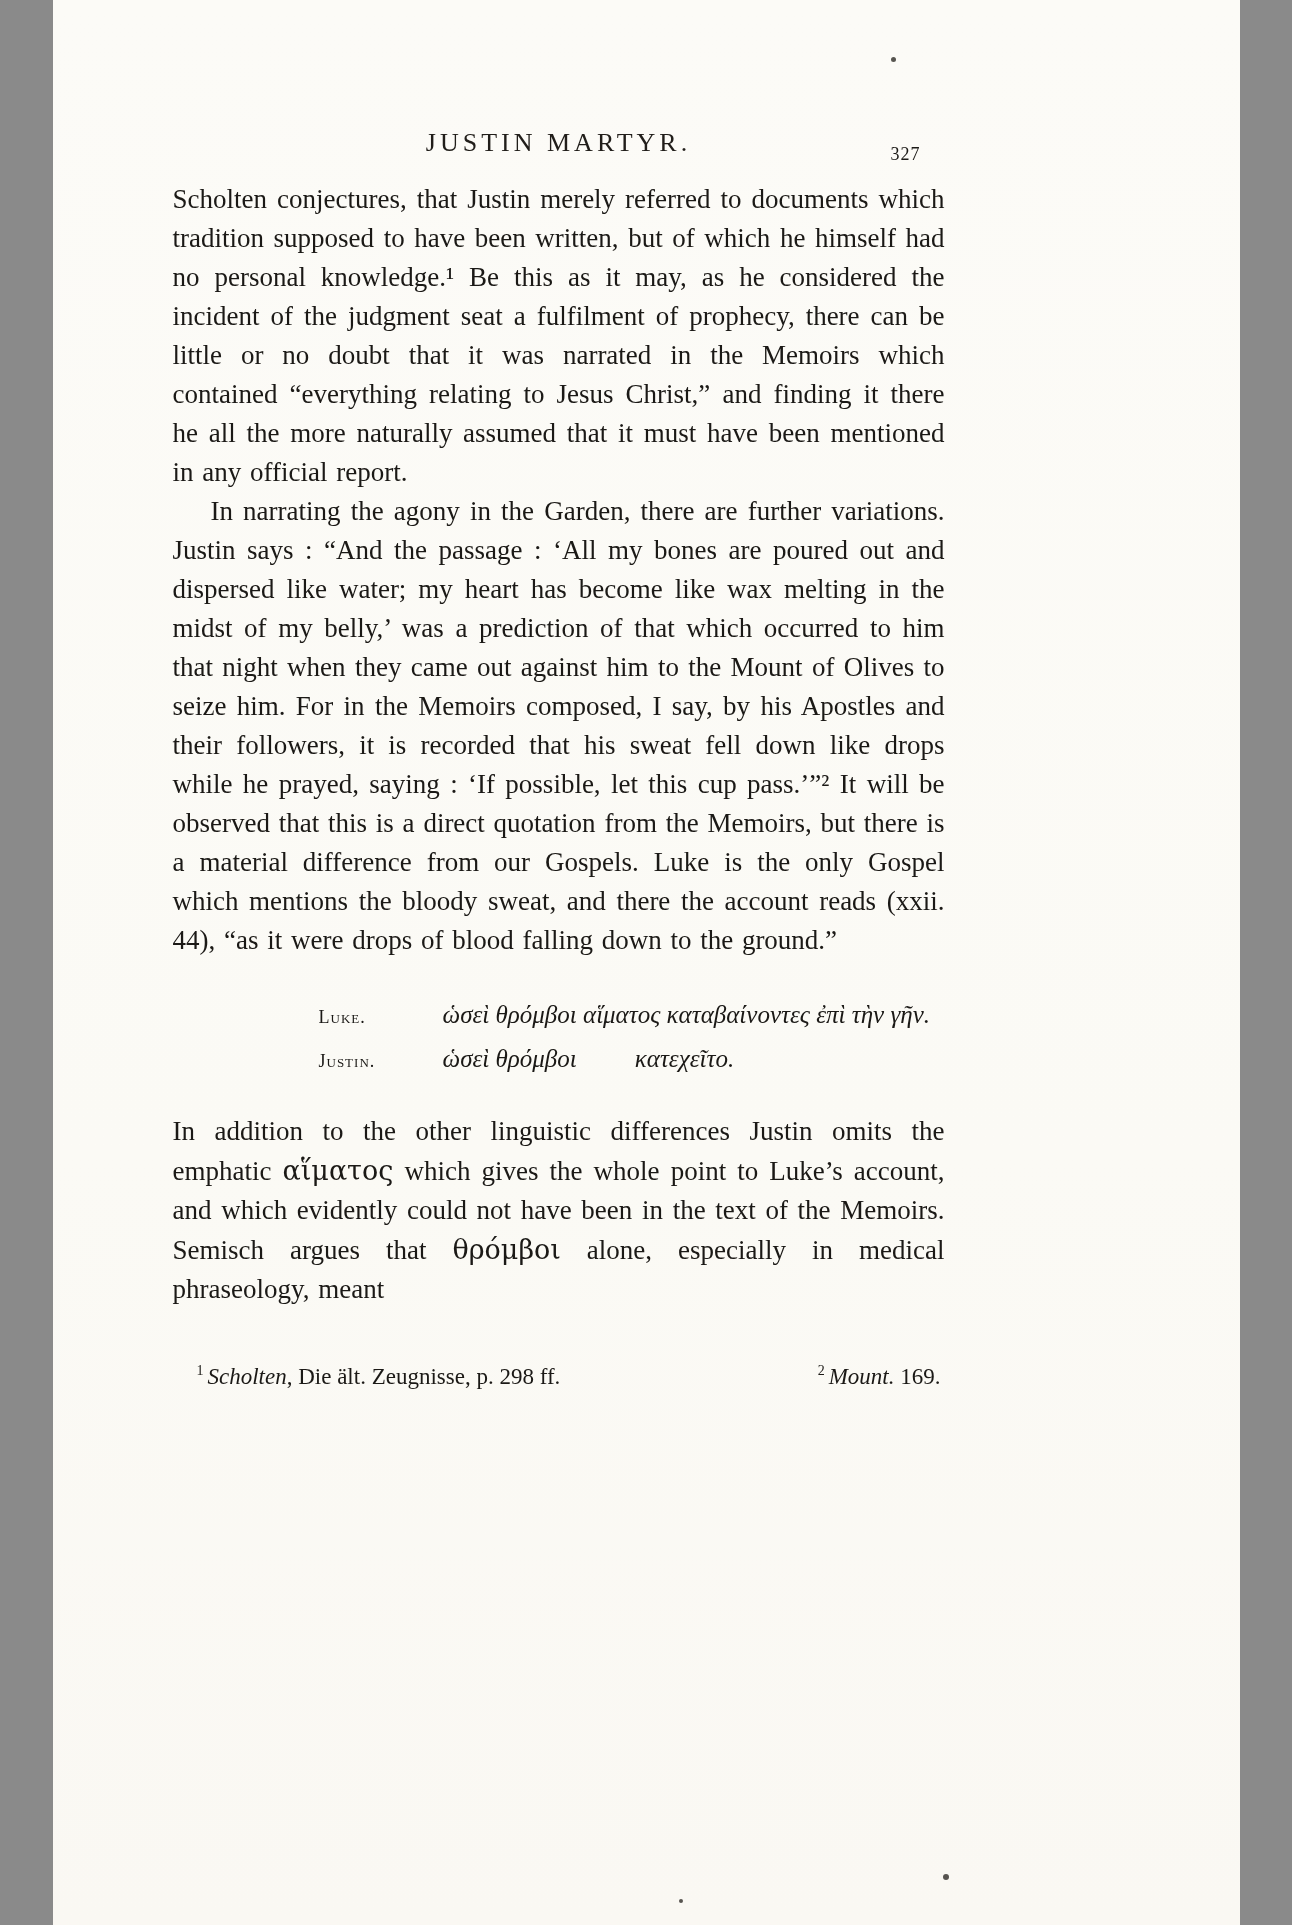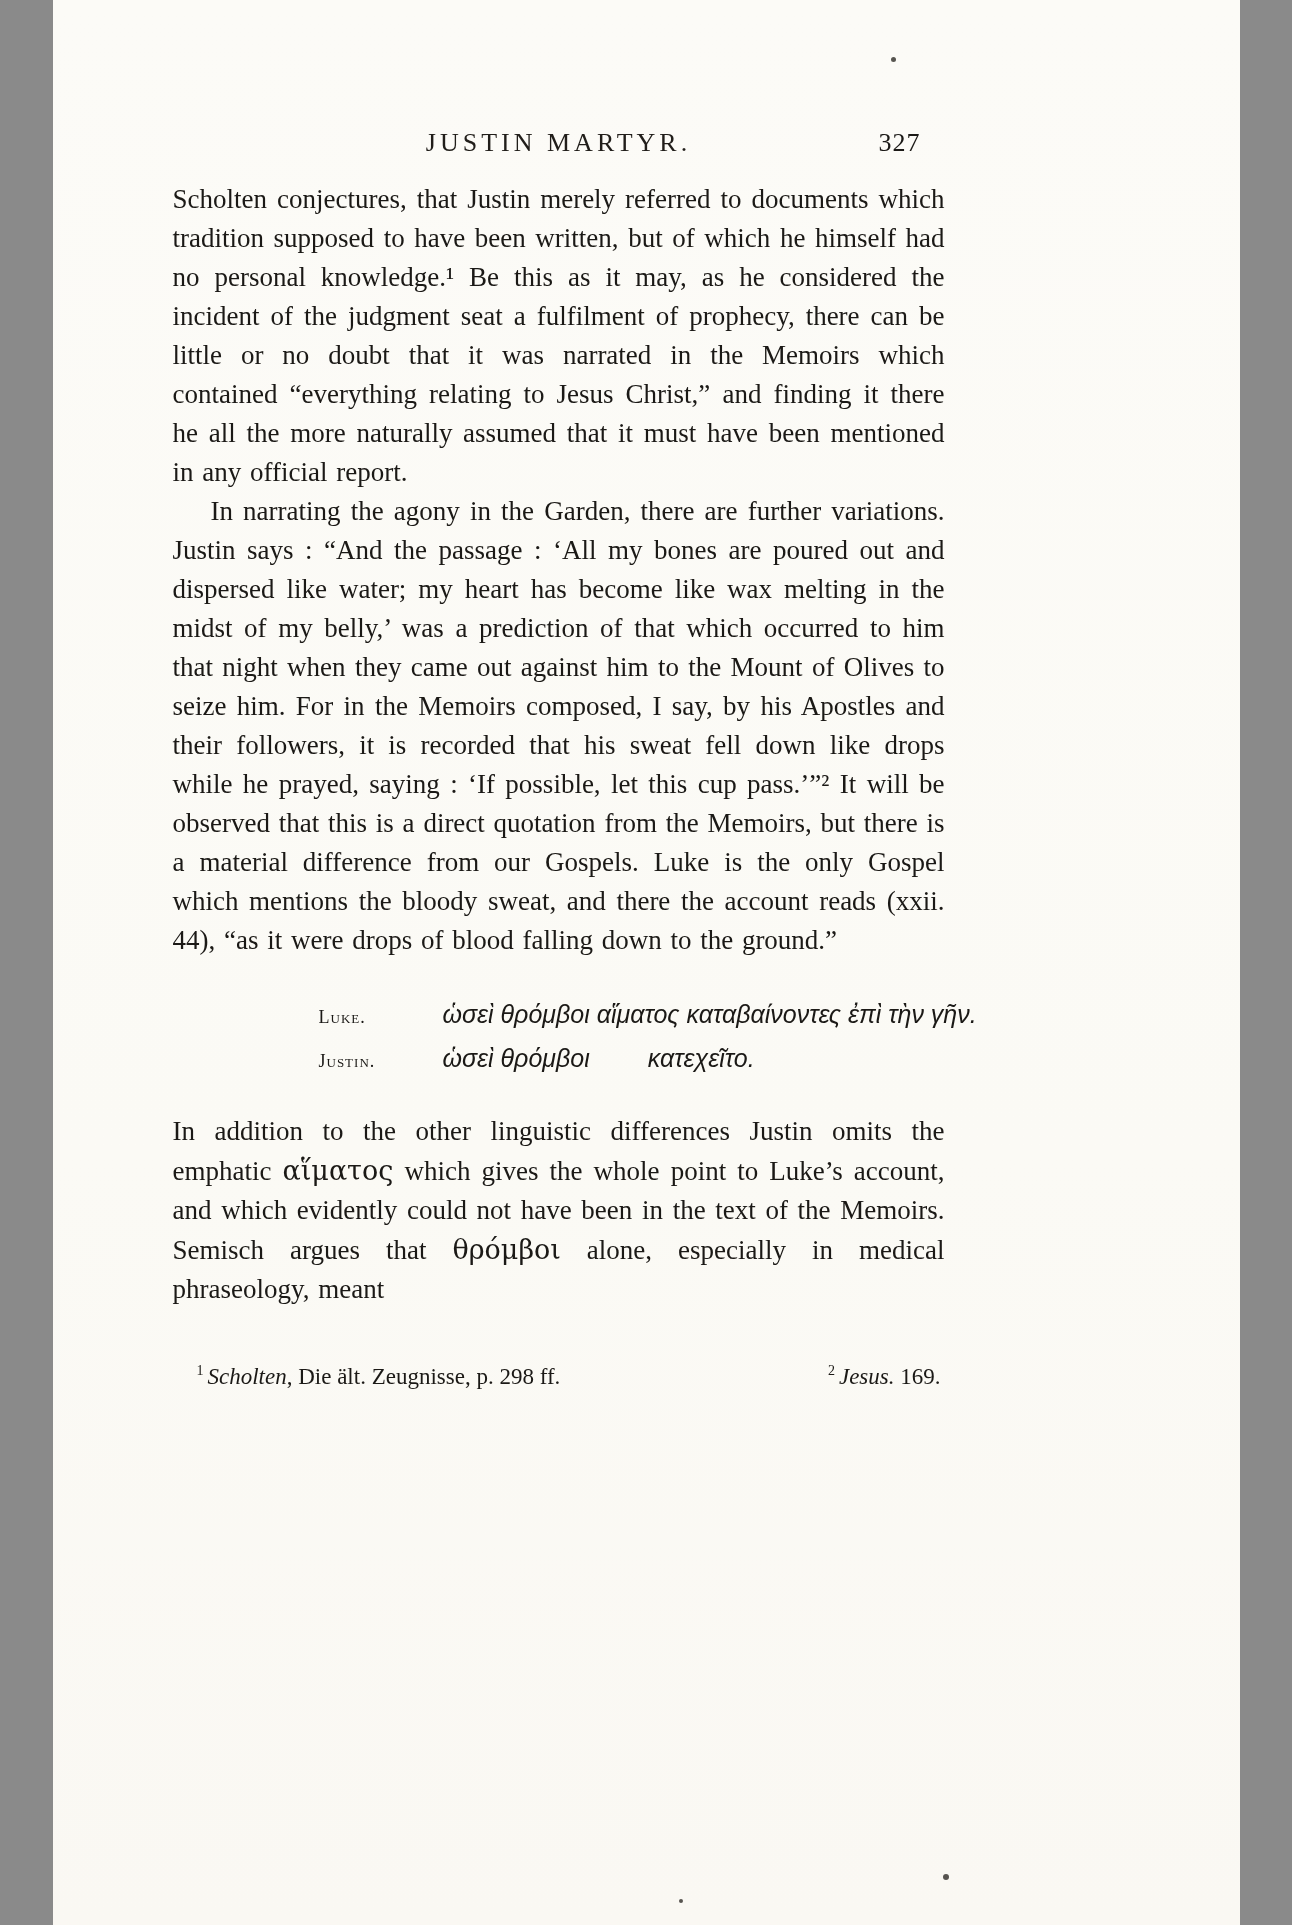--- a/index.html
+++ b/index.html
@@ -30,22 +30,22 @@
   .header-title {
     display: block;
     text-align: center;
     font-size: 26px;
     letter-spacing: 4px;
     color: #211e1a;
   }
   .page-number {
     position: absolute;
     right: 24px;
-    top: 0;
-    font-size: 26px;
+    top: 16px;
+    font-size: 18px;
     letter-spacing: 1px;
   }
   .text-block {
     position: absolute;
     top: 180px;
     left: 120px;
     width: 772px;
   }
   .para {
     margin: 0;
@@ -67,21 +67,21 @@
   }
   .speaker {
     display: inline-block;
     width: 124px;
     font-variant: small-caps;
     letter-spacing: 1px;
     font-size: 18px;
   }
   .greek-text {
     font-style: italic;
-    font-family: Liberation Sans, sans-serif;
+    font-family: Liberation Serif, serif;
   }
   .greek-offset {
     margin-left: 58px;
   }
   .greek-inline {
     font-family: "DejaVu Serif", serif;
   }
   .footnotes {
     margin-top: 54px;
     display: flex;
@@ -132,21 +132,21 @@
       </div>
       <div class="greek-line">
         <span class="speaker">Justin.</span><span class="greek-text">ὡσεὶ θρόμβοι</span><span class="greek-text greek-offset">κατεχεῖτο.</span>
       </div>
     </div>
 
     <p class="para"><span>In addition to the other linguistic differences Justin omits the emphatic </span><span class="greek-inline">αἵματος</span><span> which gives the whole point to Luke’s account, and which evidently could not have been in the text of the Memoirs.  Semisch argues that </span><span class="greek-inline">θρόμβοι</span><span> alone, especially in medical phraseology, meant</span></p>
 
     <div class="footnotes">
       <span class="footnote"><sup>1</sup><span class="fn-italic">Scholten</span><span>, Die ält. Zeugnisse, p. 298 ff.</span></span>
-      <span class="footnote"><sup>2</sup><span class="fn-italic">Jesus.</span><span> 169.</span></span>
+      <span class="footnote"><sup>2</sup><span class="fn-italic">Mount.</span><span> 169.</span></span>
     </div>
 
   </div>
 
   <div class="speck speck-top-right"></div>
   <div class="speck speck-bottom-right"></div>
   <div class="speck speck-bottom-mid"></div>
 
 </div>
 

